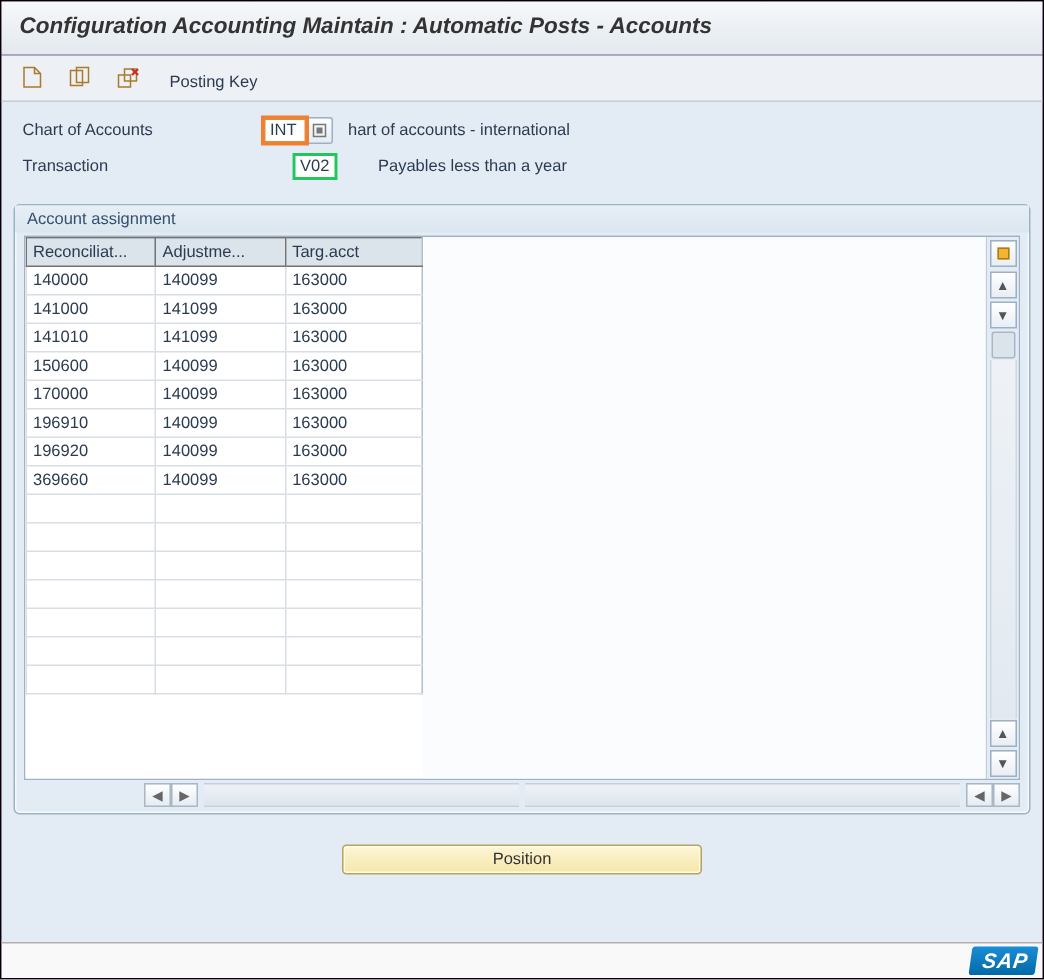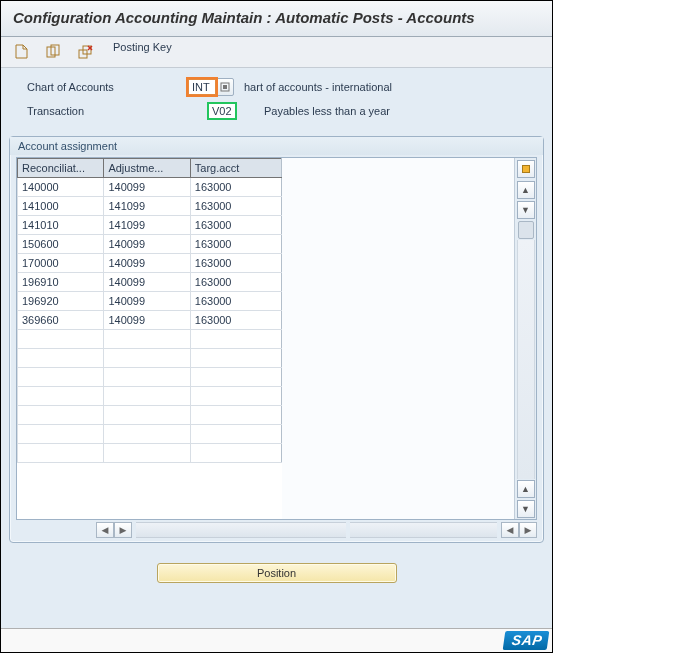--- a/index.html
+++ b/index.html
@@ -4,61 +4,61 @@
 <style>
   * { box-sizing: border-box; }
   html, body {
     margin: 0; padding: 0;
     font-family: Arial, Helvetica, sans-serif;
     font-size: 11px;
     background: #fff;
     color: #222;
   }
   .screen {
-    width: 553px;
+    width: 696px;
     height: 653px;
     border: 1px solid #000;
     position: relative;
     display: flex;
     flex-direction: column;
     background: #701a75;
   }
   .title-bar {
     background: linear-gradient(#f6f8fa, #e3e9ef);
     border-bottom: 1px solid #9eaab5;
     font-style: italic;
     font-weight: bold;
     font-size: 15px;
     padding: 8px 12px 10px 12px;
     color: #333;
   }
   .toolbar {
     display: flex;
-    align-items: flex-start;
+    align-items: flex-end;
     gap: 12px;
     padding: 4px 10px 6px 10px;
     background: #edf0f4;
     border-bottom: 1px solid #c5ccd4;
   }
   .toolbar .icon-btn {
     width: 20px; height: 20px;
     display: flex; align-items: center; justify-content: center;
     border: 1px solid transparent;
     border-radius: 2px;
     font-size: 13px;
     cursor: pointer;
     color: #a97b2b;
   }
   .toolbar-label { margin-left:6px; color:#2b3b50; }
 
   .content {
     flex: 1;
     background: #e3ecf4;
     position: relative;
-    padding: 8px 8px 0 24px;
+    padding: 8px 8px 0 12px;
   }
   .fld-row { display:flex; align-items:center; height:22px; margin-bottom:2px; }
   .fld-label { width:162px; color:#2b3b50; padding-left:2px; }
   .fld-input {
     height:18px; border:2px solid #22c55e; background:#fff;
     font-size:11px; padding:1px 3px; color:#2b3b50;
   }
   .fld-input.coa { width:30px; outline:2px solid #f08030; outline-offset:-1px; position:relative; z-index:2; border-color:#e58a3d;}
   .fld-input.trx { width:30px;margin-left:20px; }
   .vh-btn {

